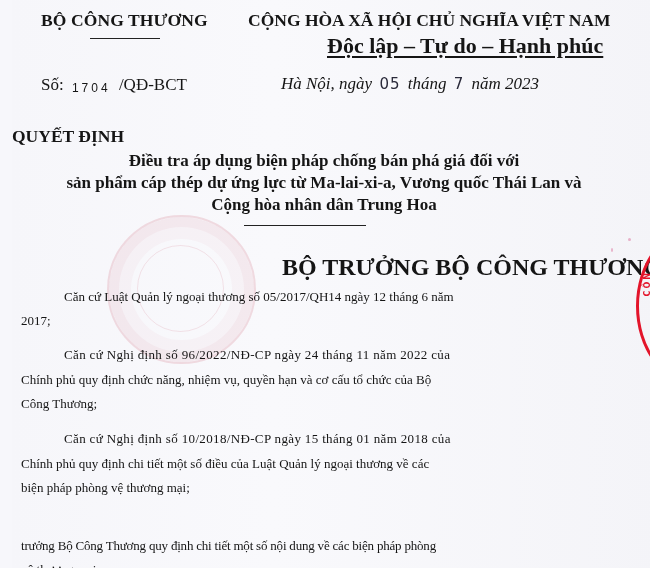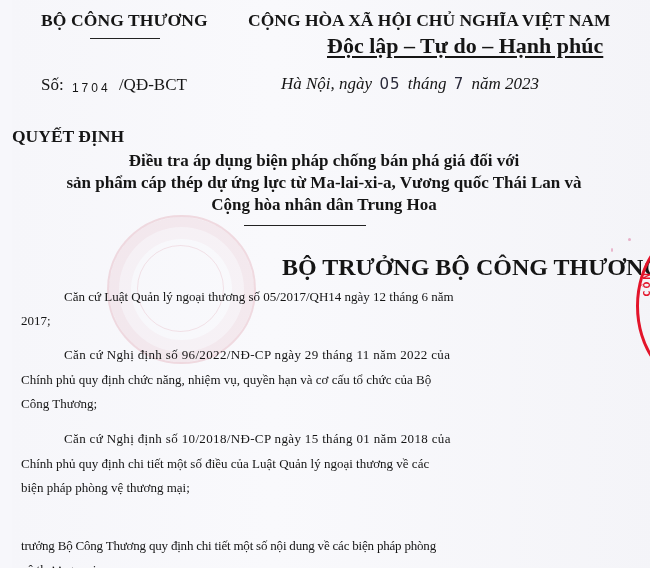--- a/index.html
+++ b/index.html
@@ -202,21 +202,21 @@
   <div class="abs subtitle sub1">Điều tra áp dụng biện pháp chống bán phá giá đối với</div>
   <div class="abs subtitle sub2">sản phẩm cáp thép dự ứng lực từ Ma-lai-xi-a, Vương quốc Thái Lan và</div>
   <div class="abs subtitle sub3">Cộng hòa nhân dân Trung Hoa</div>
   <div class="abs title-rule"></div>
 
   <div class="abs minister">BỘ TRƯỞNG BỘ CÔNG THƯƠNG</div>
 
   <div class="abs para indent" style="top:286px;">Căn cứ Luật Quản lý ngoại thương số 05/2017/QH14 ngày 12 tháng 6 năm</div>
   <div class="abs para flush" style="top:310px;">2017;</div>
 
-  <div class="abs para indent" style="top:344px; letter-spacing:0.35px;">Căn cứ Nghị định số 96/2022/NĐ-CP ngày 29 tháng 11 năm 2022 của</div>
+  <div class="abs para indent" style="top:344px; letter-spacing:0.35px;">Căn cứ Nghị định số 96/2022/NĐ-CP ngày 24 tháng 11 năm 2022 của</div>
   <div class="abs para flush" style="top:393px;">Công Thương;</div>
   <div class="abs para flush" style="top:369px;">Chính phủ quy định chức năng, nhiệm vụ, quyền hạn và cơ cấu tổ chức của Bộ</div>
 
   <div class="abs para indent" style="top:428px; letter-spacing:0.35px;">Căn cứ Nghị định số 10/2018/NĐ-CP ngày 15 tháng 01 năm 2018 của</div>
   <div class="abs para flush" style="top:453px;">Chính phủ quy định chi tiết một số điều của Luật Quản lý ngoại thương về các</div>
   <div class="abs para flush" style="top:477px;">biện pháp phòng vệ thương mại;</div>
 
   <div class="abs para flush" style="top:535px; letter-spacing:-0.2px;">trưởng Bộ Công Thương quy định chi tiết một số nội dung về các biện pháp phòng</div>
   <div class="abs para flush" style="top:559px;">vệ thương mại;</div>
 

